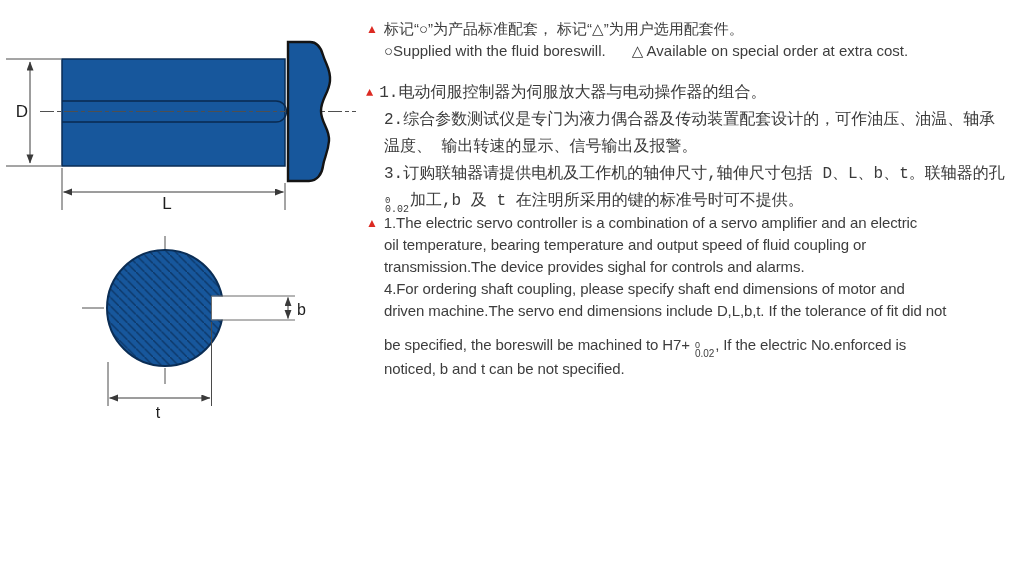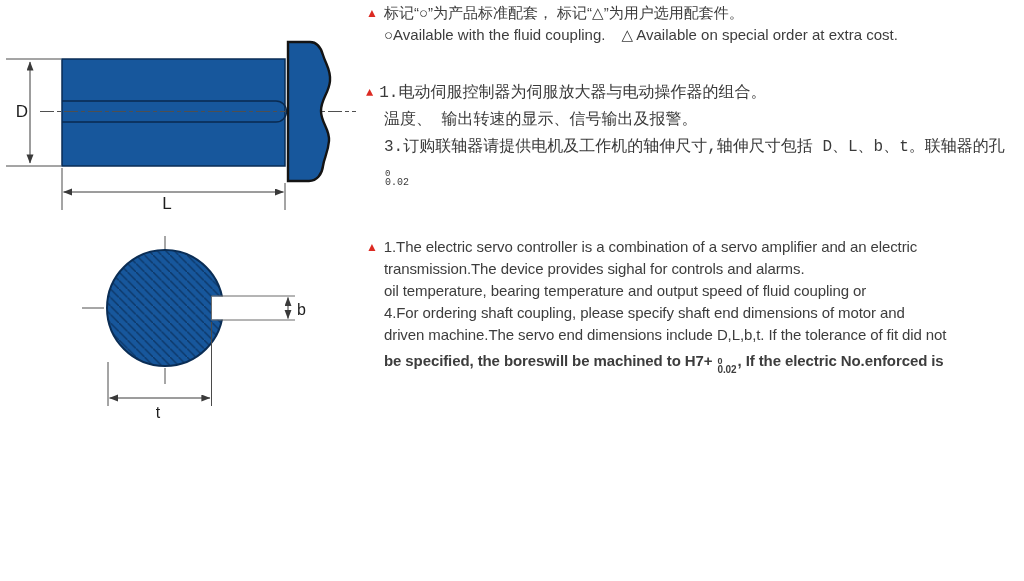--- a/index.html
+++ b/index.html
@@ -3,31 +3,31 @@
 <meta charset="utf-8">
 <style>
   html,body{margin:0;padding:0;}
   body{
     width:1024px;height:581px;position:relative;background:#ffffff;
     font-family:"Liberation Sans","DejaVu Sans",sans-serif;
     overflow:hidden;color:#3d3d3d;
   }
   .drawing-wrap{position:absolute;left:0;top:0;width:360px;height:440px;}
   .notes{position:absolute;left:366px;width:652px;}
-  .legend-block{top:2px;font-size:15px;line-height:22px;}
+  .legend-block{top:18px;font-size:15px;line-height:22px;}
   .cn-block{top:80px;font-size:16px;line-height:27px;color:#3a3a3a;font-family:Liberation Mono, monospace;}
-  .en-block{top:236px;font-size:15px;line-height:22px;letter-spacing:-0.1px;}
+  .en-block{top:212px;font-size:15px;line-height:22px;letter-spacing:-0.1px;}
   .row{white-space:nowrap;}
   .row.indent{padding-left:18px;}
   .tri{color:#dc2a22;font-size:12px;margin-right:6px;vertical-align:1px;}
-  .gap{margin-left:16px;}
+  .gap{margin-left:26px;}
   .tol{display:inline-block;vertical-align:-7px;text-align:left;margin:0 1px;}
   .tol .sup{display:block;font-size:9px;line-height:8px;}
   .tol .sub{display:block;font-size:10px;line-height:9px;}
-  .tolline{margin-top:4px;font-weight:bold;}
+  .tolline{margin-top:12px;}
   svg text{font-family:"Liberation Sans","DejaVu Sans",sans-serif;fill:#1e1e1e;}
 </style>
 </head>
 <body>
 
 <div class="drawing-wrap">
 <svg width="360" height="440" viewBox="0 0 360 440">
   <defs>
     <marker id="ah" markerWidth="10" markerHeight="8" refX="8.6" refY="3.5" orient="auto-start-reverse" markerUnits="userSpaceOnUse">
       <path d="M0,0 L9,3.5 L0,7 Z" fill="#3a3a3a"></path>
@@ -82,39 +82,41 @@
     <text x="158" y="418" font-size="16" text-anchor="middle">t</text>
   </g>
 </svg>
 </div>
 
 <div class="notes legend-block">
   <div class="row">
     <span class="tri">▲</span><span>标记“○”为产品标准配套， 标记“△”为用户选用配套件。</span>
   </div>
   <div class="row indent">
-    <span>○Available with the fluid coupling.</span><span class="gap">△ Available on special order at extra cost.</span>
+    <span>○Supplied with the fluid boreswill.</span><span class="gap">△ Available on special order at extra cost.</span>
   </div>
 </div>
 
 <div class="notes cn-block">
   <div class="row">
     <span class="tri">▲</span><span>1.电动伺服控制器为伺服放大器与电动操作器的组合。</span>
   </div>
+  <div class="row indent"><span>2.综合参数测试仪是专门为液力偶合器及传动装置配套设计的，可作油压、油温、轴承</span></div>
   <div class="row indent"><span>温度、 输出转速的显示、信号输出及报警。</span></div>
   <div class="row indent"><span>3.订购联轴器请提供电机及工作机的轴伸尺寸,轴伸尺寸包括 D、L、b、t。联轴器的孔</span></div>
   <div class="row indent">
-    <span class="tol"><span class="sup">0</span><span class="sub">0.02</span></span>
+    <span class="tol"><span class="sup">0</span><span class="sub">0.02</span></span><span>加工,b 及 t 在注明所采用的键的标准号时可不提供。</span>
   </div>
 </div>
 
 <div class="notes en-block">
   <div class="row">
     <span class="tri">▲</span><span>1.The electric servo controller is a combination of a servo amplifier and an electric</span>
   </div>
+  <div class="row indent"><span>oil temperature, bearing temperature and output speed of fluid coupling or</span></div>
   <div class="row indent"><span>transmission.The device provides sighal for controls and alarms.</span></div>
-  <div class="row indent"><span>oil temperature, bearing temperature and output speed of fluid coupling or</span></div>
   <div class="row indent"><span>4.For ordering shaft coupling, please specify shaft end dimensions of motor and</span></div>
   <div class="row indent"><span>driven machine.The servo end dimensions include D,L,b,t. If the tolerance of fit did not</span></div>
   <div class="row indent tolline">
     <span>be specified, the boreswill be machined to H7+ </span><span class="tol"><span class="sup">0</span><span class="sub">0.02</span></span><span>, If the electric No.enforced is</span>
   </div>
+  <div class="row indent"><span>noticed, b and t can be not specified.</span></div>
 </div>
 
 </body></html>

